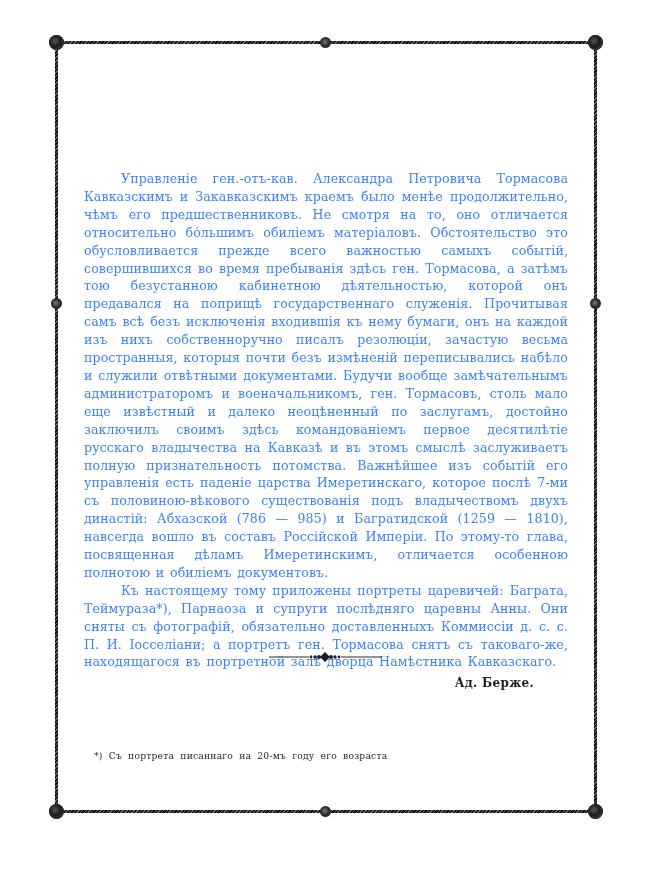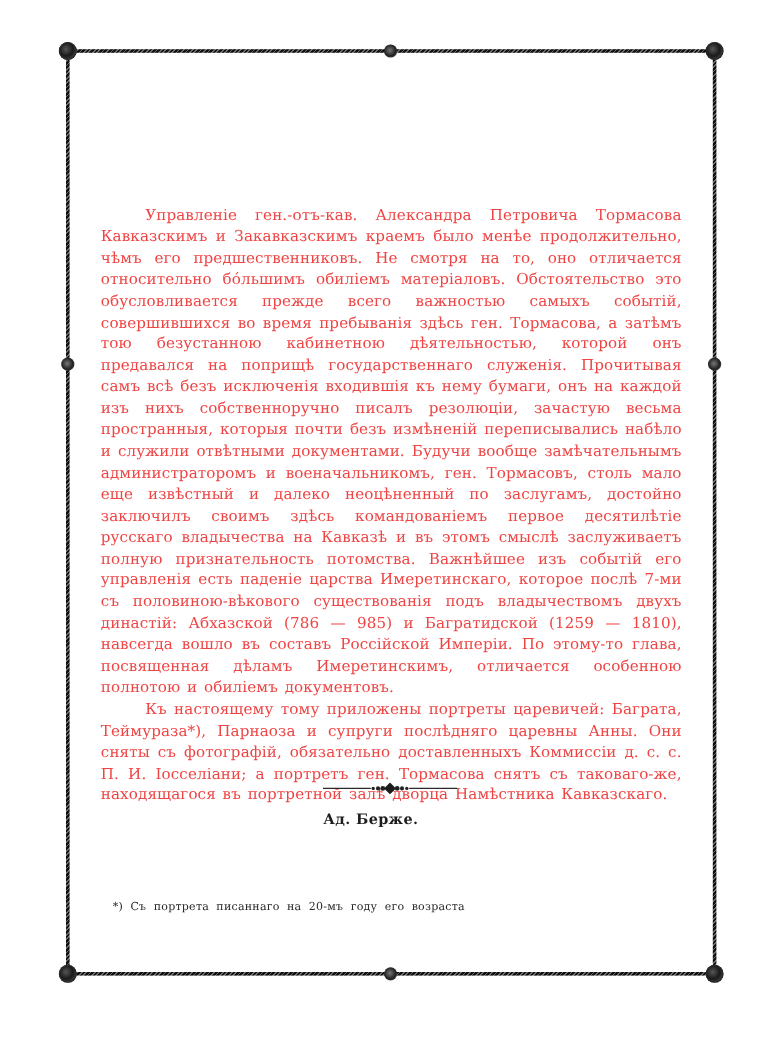--- a/index.html
+++ b/index.html
@@ -60,26 +60,26 @@
     width: 484px;
   }
   .body-par {
     margin: 0;
     font-size: 12.6px;
     line-height: 17.9px;
     text-align: justify;
     text-indent: 37px;
     letter-spacing: 0.1px;
     word-spacing: 1.5px;
-    color: #ef4444;
+    color: #3b82f6;
   }
   .signature {
     margin-top: 5px;
     padding-right: 34px;
-    text-align: center;
+    text-align: right;
     font-size: 12px;
     font-weight: bold;
     letter-spacing: 0.3px;
   }
 
   
   .divider {
     position: absolute;
     left: 50%;
     top: 652px;

